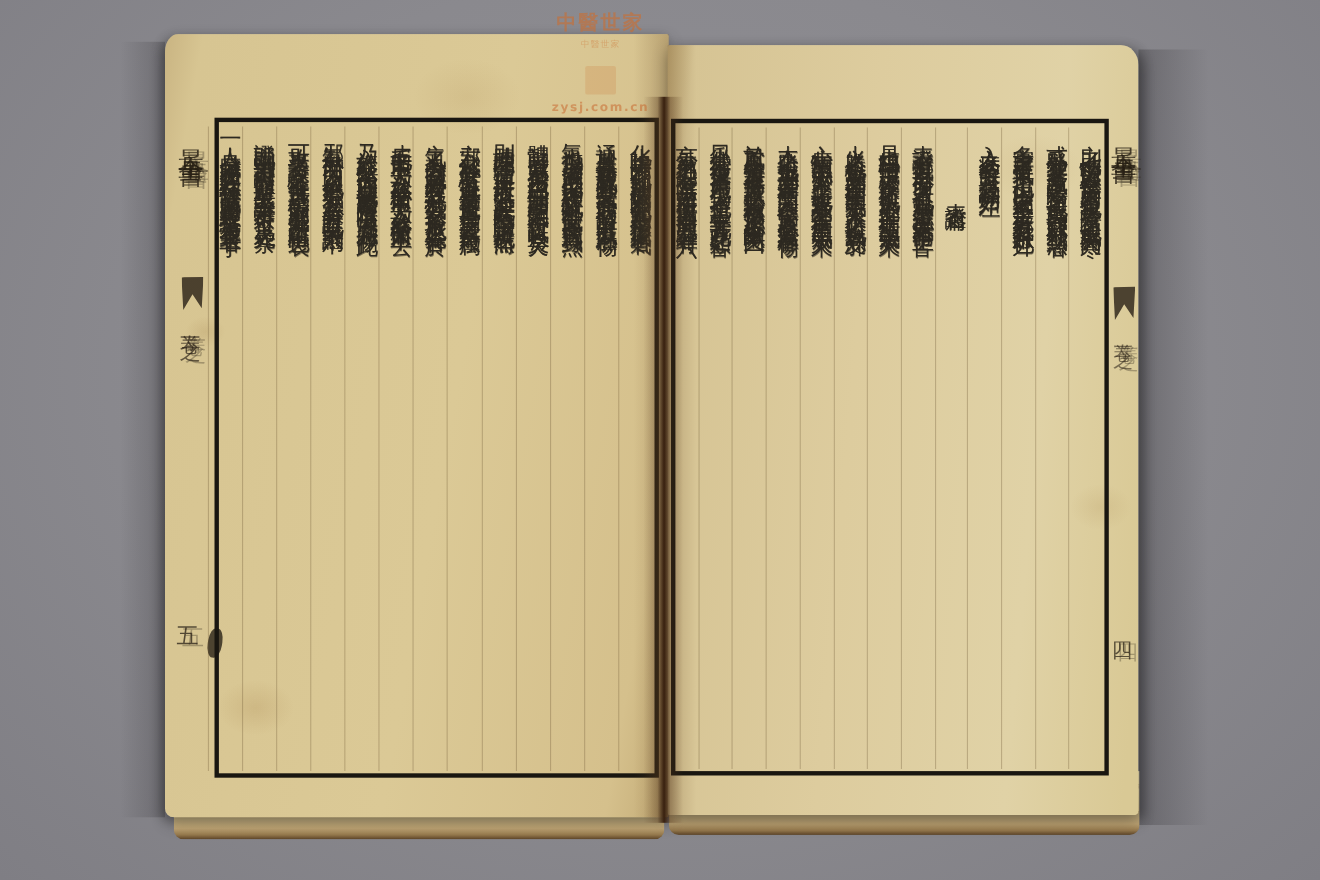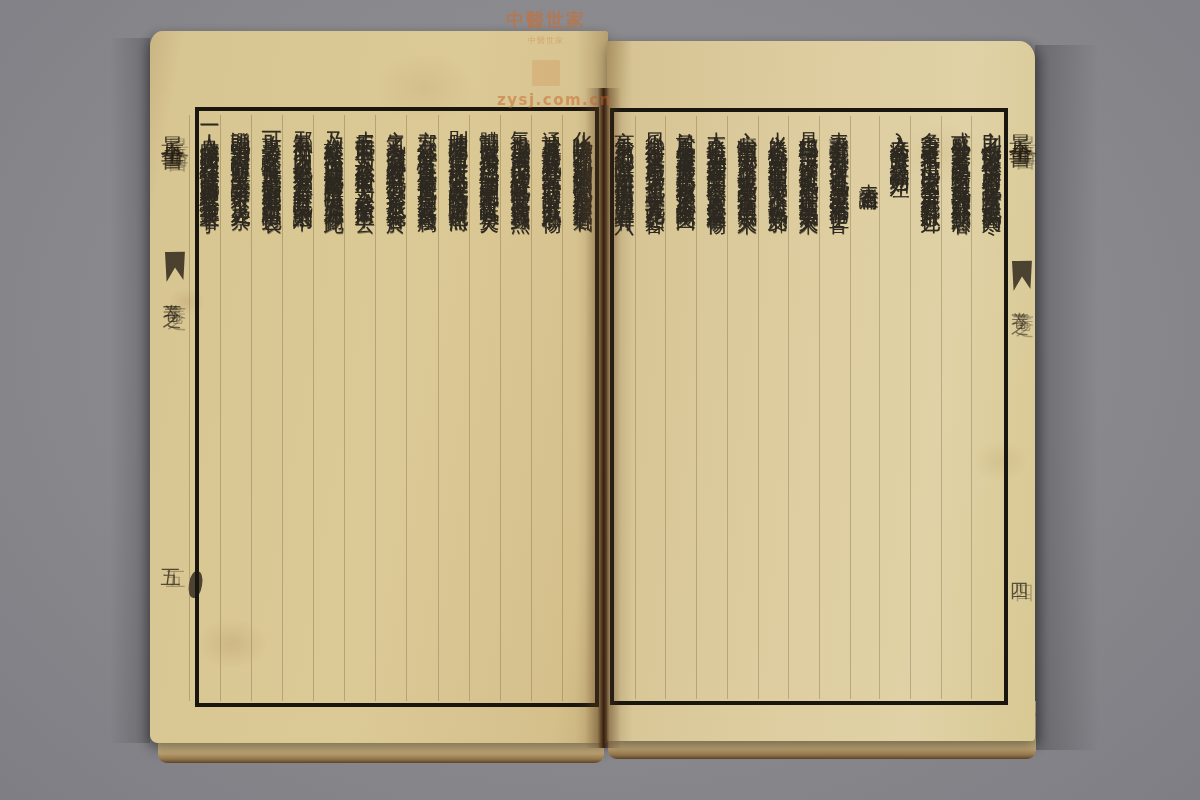--- a/index.html
+++ b/index.html
@@ -88,21 +88,21 @@
   .smudge{position:absolute;background:rgba(22,16,10,.72);border-radius:45%;}
   .smudge-left{left:39px;top:464px;width:13px;height:27px;transform:rotate(9deg);}
   
   .gutter{position:absolute;left:585px;top:88px;width:36px;height:660px;
     background:linear-gradient(90deg, rgba(80,50,25,0) 0%, rgba(80,50,25,.30) 35%, #38200f 52%, rgba(80,50,25,.35) 68%, rgba(80,50,25,0) 100%);}
   
   .watermark{position:absolute;left:497px;top:8px;width:98px;text-align:center;pointer-events:none;}
   .wm-logo{font-size:18px;font-weight:bold;color:rgba(205,108,44,.58);letter-spacing:2px;filter:blur(.45px);}
   .wm-row2{font-size:8px;color:rgba(205,108,44,.34);letter-spacing:1px;margin-top:3px;filter:blur(.3px);}
   .wm-seal{width:28px;height:26px;margin:14px auto 2px auto;background:rgba(205,115,50,.20);border-radius:2px;}
-  .wm-url{font-size:15px;font-weight:bold;color:rgba(200,98,40,.50);letter-spacing:1.5px;margin-top:5px;filter:blur(.3px);}
+  .wm-url{font-size:11px;font-weight:bold;color:rgba(200,98,40,.50);letter-spacing:1.5px;margin-top:5px;filter:blur(.3px);}
 </style>
 </head>
 <body>
 
 <div class="scene">
 
   <div class="shadow-right"></div>
   <div class="shadow-left"></div>
 
   <div class="band band-left"></div>

